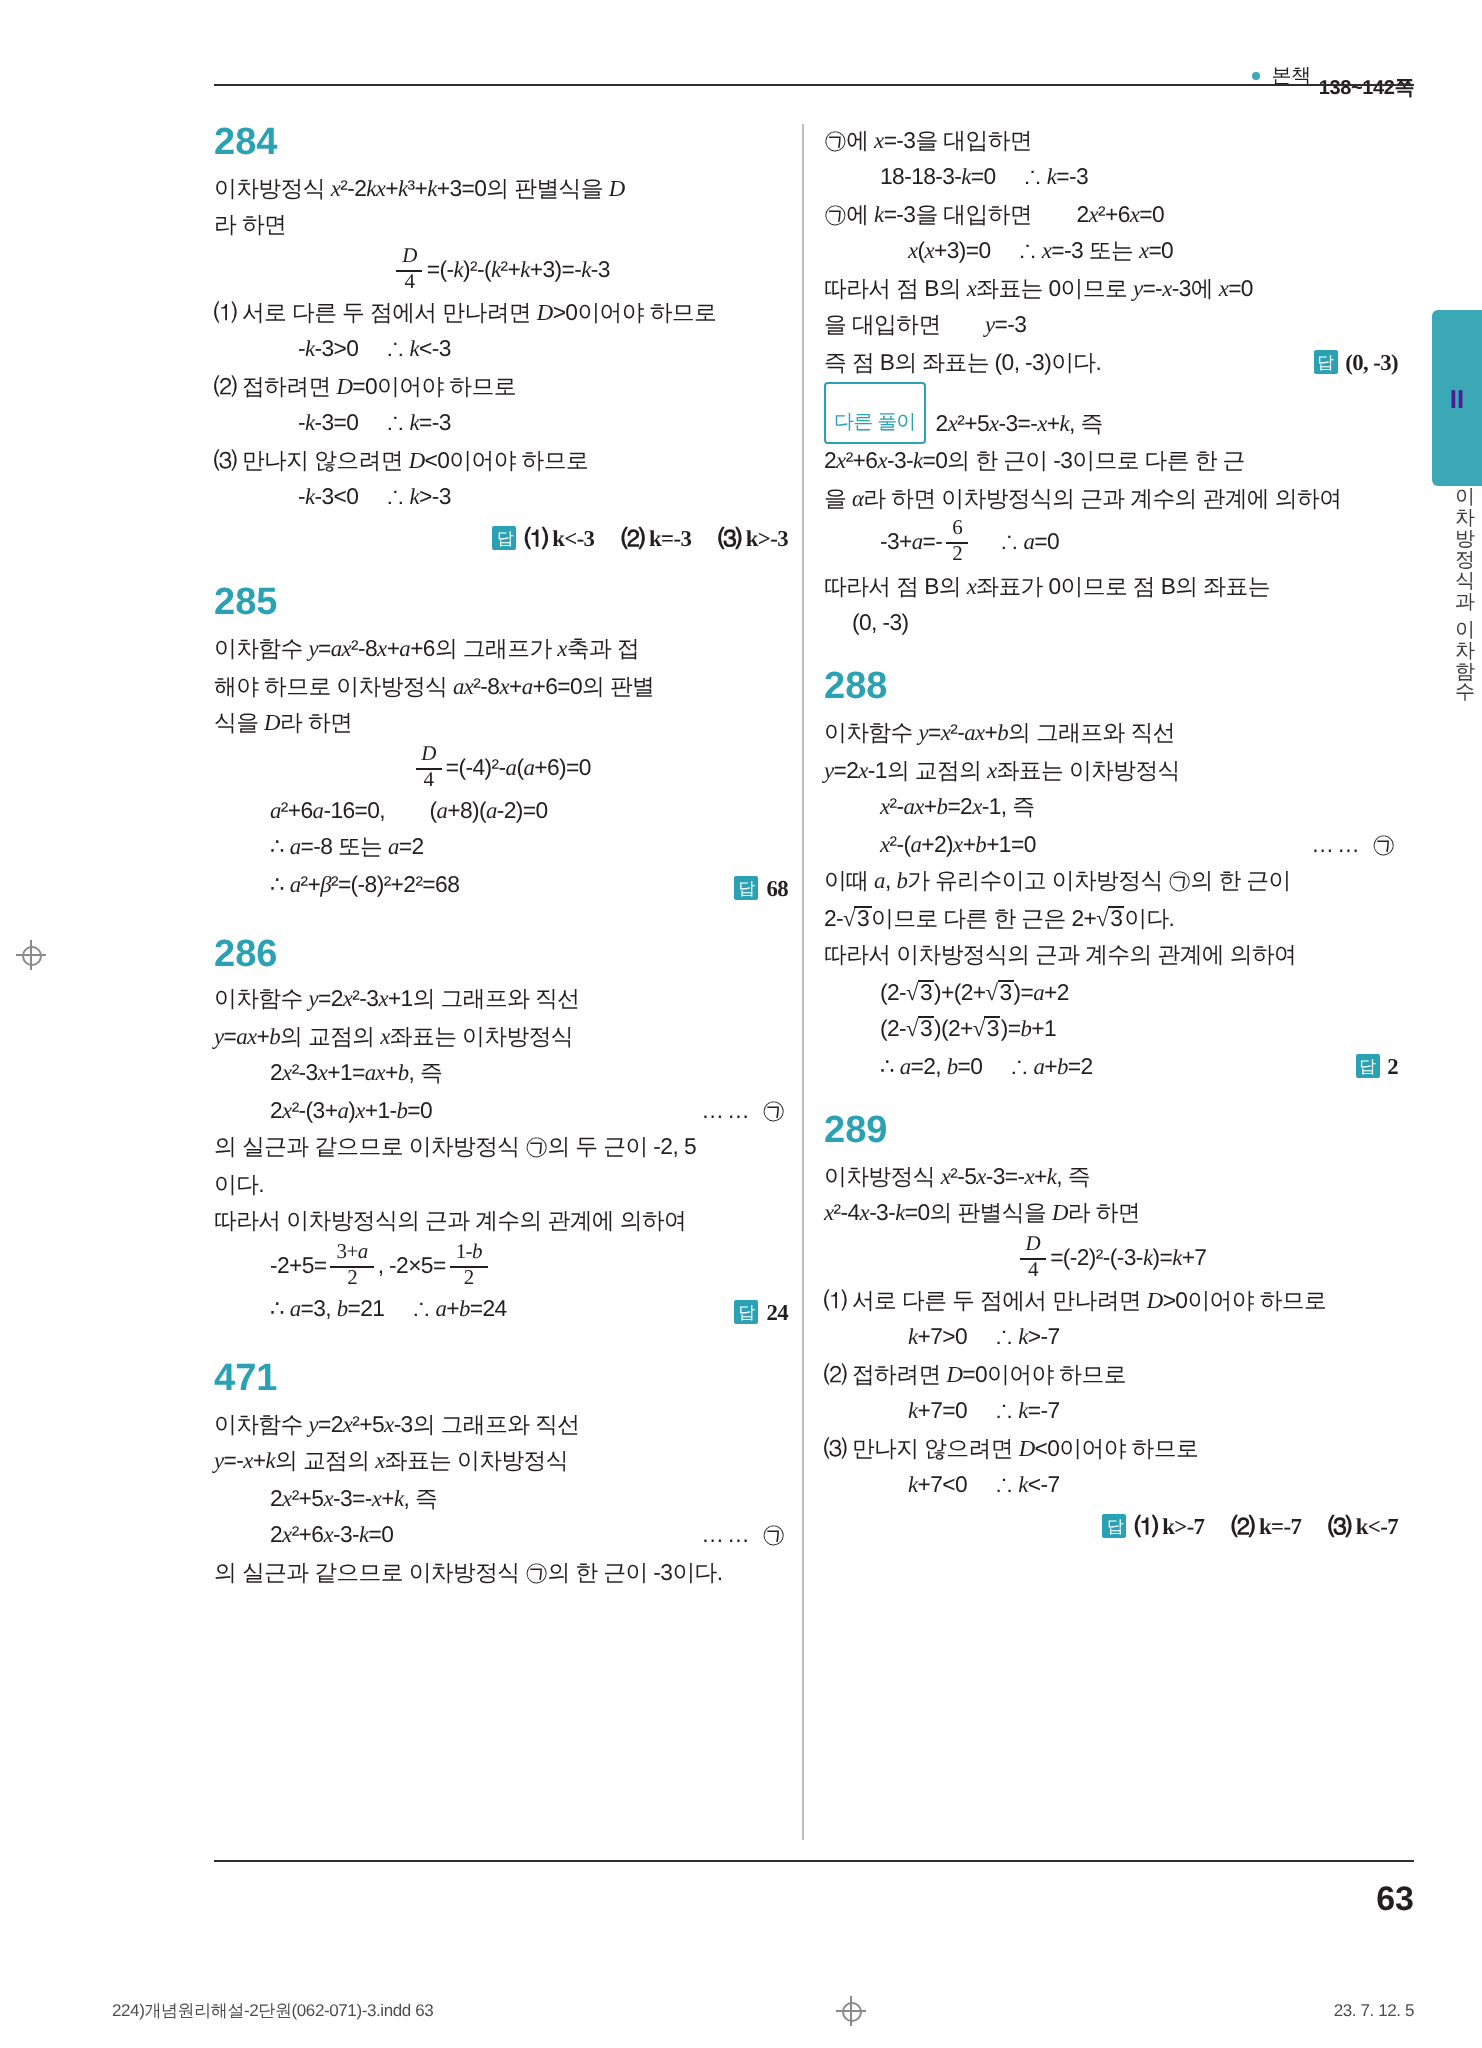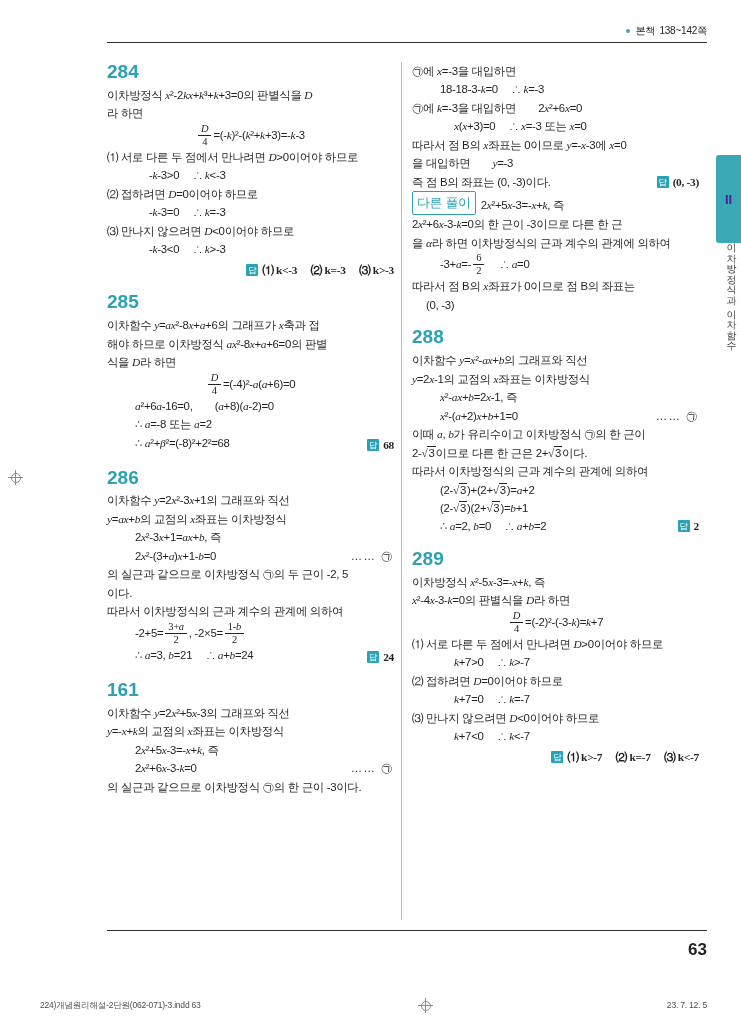--- a/index.html
+++ b/index.html
@@ -28,21 +28,21 @@
     align-items: center;
     gap: 4px;
     letter-spacing: -0.2px;
   }
   .header .dot {
     width: 4px; height: 4px; border-radius: 50%;
     background: #3aa9b5;
     display: inline-block;
     margin-right: 2px;
   }
-  .header b { font-weight: normal; }
+  .header b { font-weight: bold; margin-top: 13px; }
   .rule-top {
     position: absolute;
     left: 107px; right: 34px;
     top: 42px;
     border-top: 1.6px solid #2e2e2e;
   }
   .rule-bottom {
     position: absolute;
     left: 107px; right: 34px;
     top: 930px;
@@ -97,22 +97,22 @@
     border-radius: 1px;
     margin-right: 4px;
     vertical-align: 1px;
     font-family: "Liberation Sans", sans-serif;
   }
   .ansval { font-weight: bold; font-family: "Liberation Serif", serif; }
   .tag-other {
     display: inline-block;
     border: 0.9px solid #2ba2b4;
     color: #2ba2b4;
-    font-size: 13px;
-    padding: 0px 4px 1px 4px;
+    font-size: 10px;
+    padding: 12px 4px 1px 4px;
     border-radius: 2px;
     margin-right: 5px;
     vertical-align: 1.5px;
     letter-spacing: -0.4px;
   }
   .frac {
     display: inline-block;
     vertical-align: middle;
     text-align: center;
     font-family: "Liberation Serif", serif;
@@ -158,21 +158,21 @@
     position: absolute;
     right: 34px;
     top: 940px;
     font-size: 17px;
     font-weight: bold;
     color: #231f20;
   }
   
   .footer-left {
     position: absolute;
-    left: 40px;
+    left: 56px;
     top: 1000px;
     font-size: 8.5px;
     color: #4d4d4d;
     letter-spacing: -0.2px;
   }
   .footer-right {
     position: absolute;
     right: 34px;
     top: 1000px;
     font-size: 8.5px;
@@ -256,21 +256,21 @@
     <p class="line">이다.</p>
     <p class="line">따라서 이차방정식의 근과 계수의 관계에 의하여</p>
     <p class="line ind2">
       -2+5=<span class="frac"><span class="num">3+<span class="math">a</span></span><span class="den">2</span></span>, -2×5=<span class="frac"><span class="num">1-<span class="math">b</span></span><span class="den">2</span></span>
     </p>
     <p class="line ind2">∴ <span class="math">a</span>=3, <span class="math">b</span>=21　 ∴ <span class="math">a</span>+<span class="math">b</span>=24</p>
     <p class="ans-line" style="margin-top:-16px">
       <span class="ansbox">답</span><span class="ansval">24</span>
     </p>
 
-    <div class="qnum">161</div>
+    <div class="qnum">471</div>
     <p class="line">이차함수 <span class="math">y</span>=2<span class="math">x</span>²+5<span class="math">x</span>-3의 그래프와 직선</p>
     <p class="line"><span class="math">y</span>=-<span class="math">x</span>+<span class="math">k</span>의 교점의 <span class="math">x</span>좌표는 이차방정식</p>
     <p class="line ind2">2<span class="math">x</span>²+5<span class="math">x</span>-3=-<span class="math">x</span>+<span class="math">k</span>, 즉</p>
     <p class="line ind2">2<span class="math">x</span>²+6<span class="math">x</span>-3-<span class="math">k</span>=0<span style="float:right" class="dots">…… ㉠</span></p>
     <p class="line">의 실근과 같으므로 이차방정식 ㉠의 한 근이 -3이다.</p>
   </div>
 
   <div class="col col-right">
 
     <p class="line">㉠에 <span class="math">x</span>=-3을 대입하면</p>

